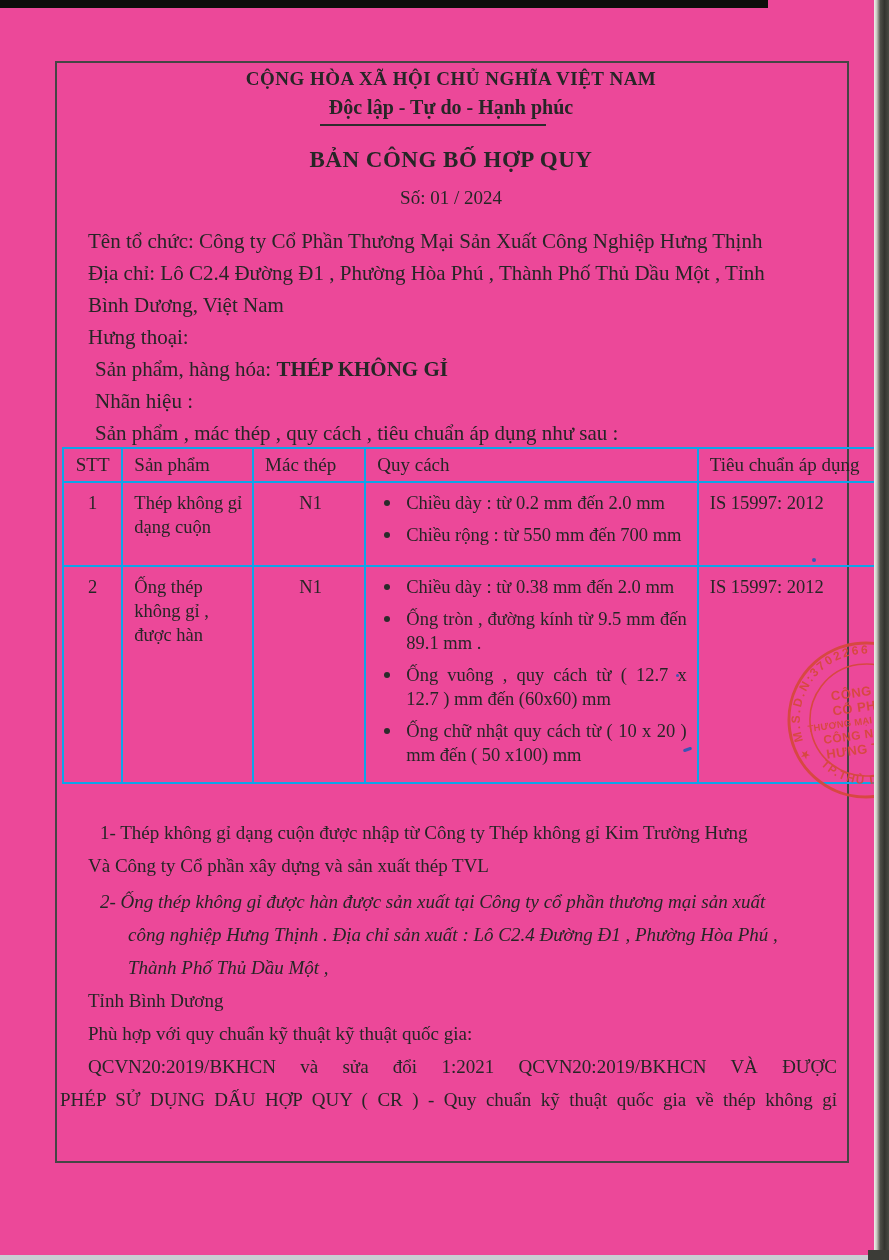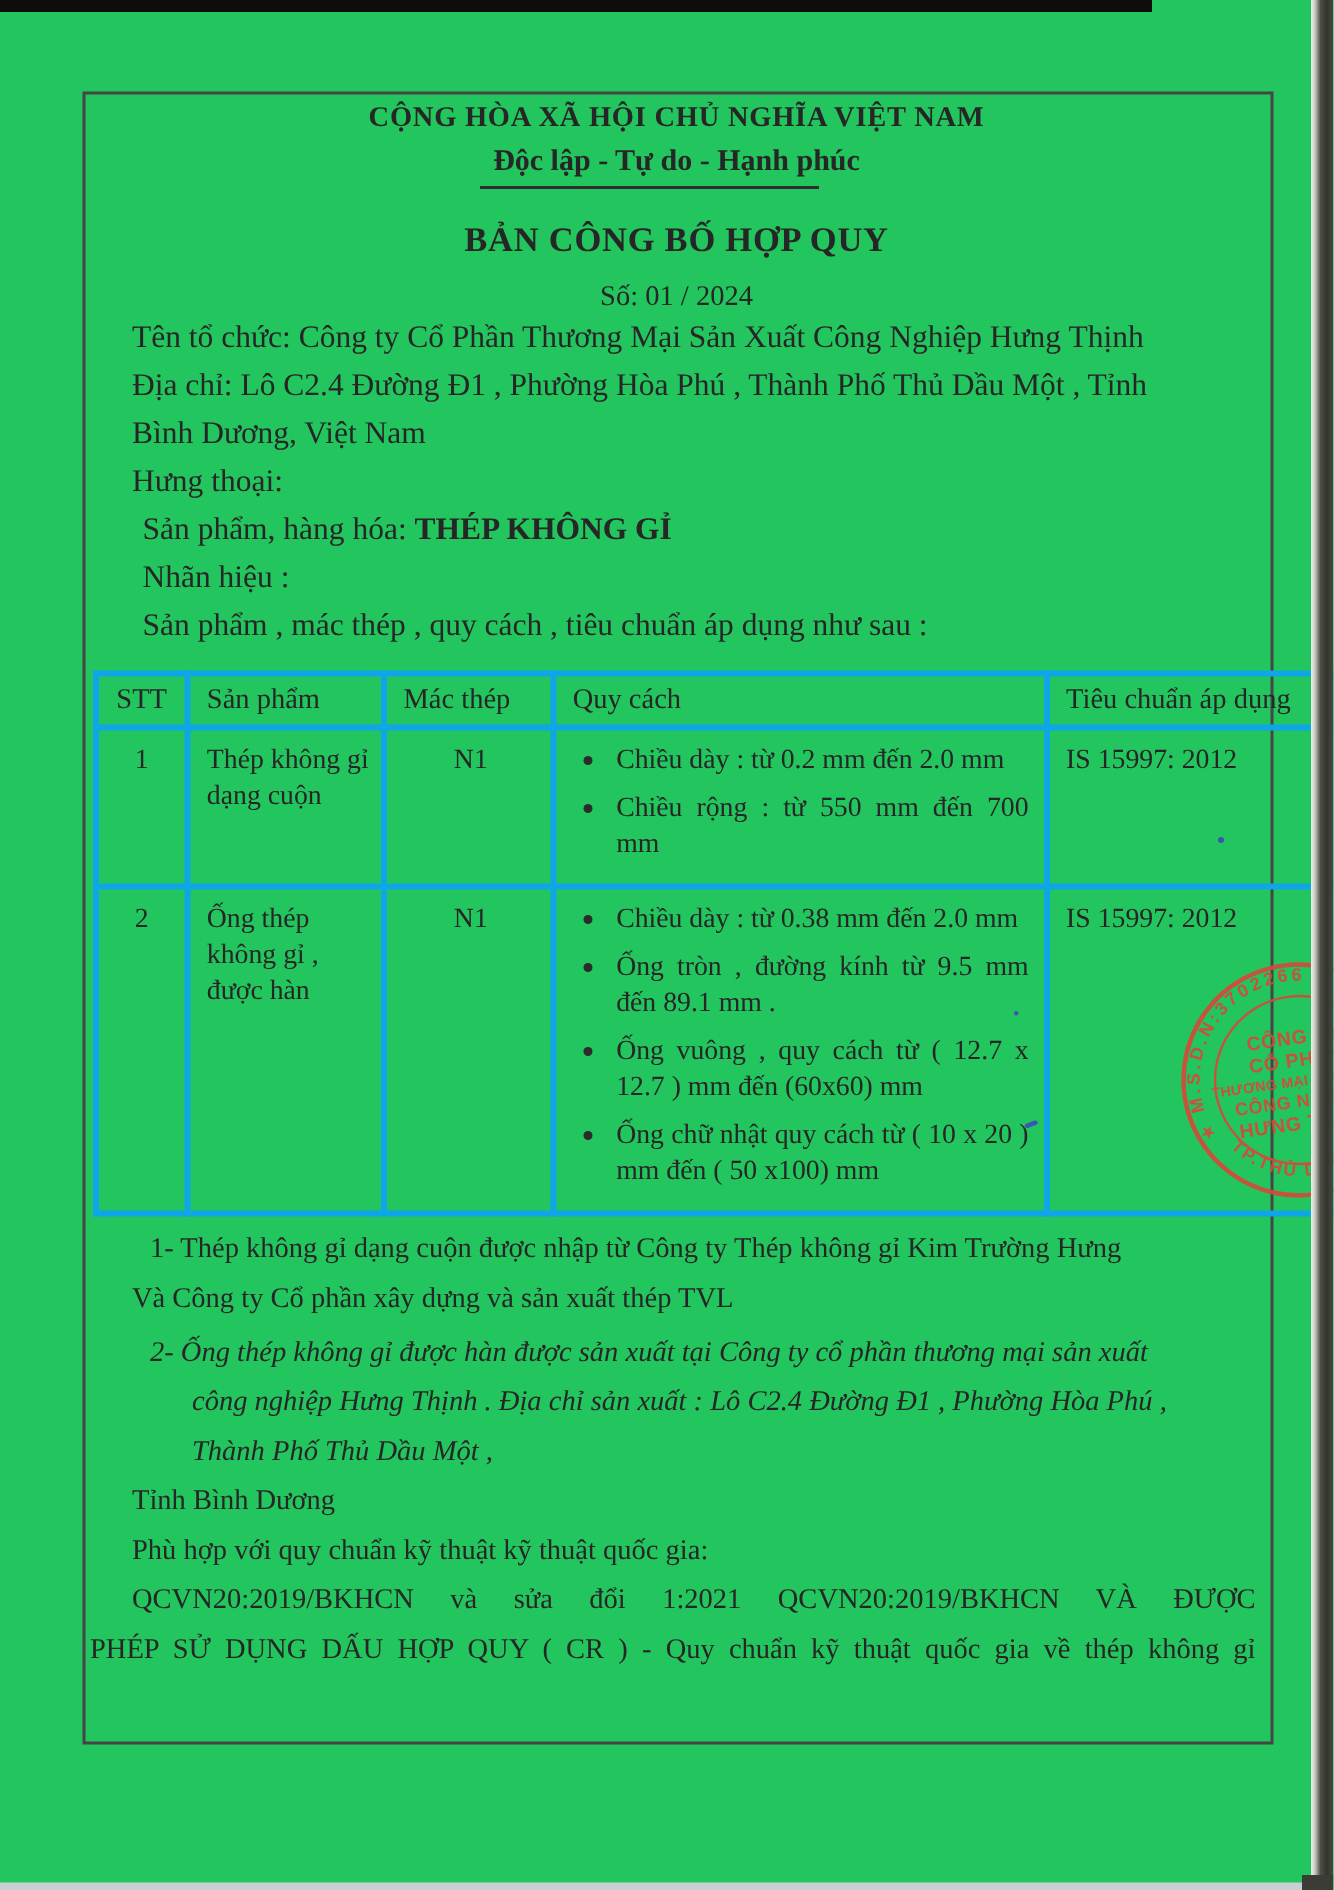--- a/index.html
+++ b/index.html
@@ -1,42 +1,42 @@
 <!DOCTYPE html>
 <html style="--stamp-color: #d6493b;"><head>
 <meta charset="utf-8">
 <style>
   html,body{margin:0;padding:0;}
   .page{
     position:relative;width:889px;height:1260px;overflow:hidden;
-    background:#22c55e;color:#262626;
+    background:#ec4899;color:#262626;
     font-family:"Liberation Serif","DejaVu Serif",serif;
   }
   
   .edge-top{position:absolute;left:0;top:0;width:768px;height:8px;background:#0d0d0b;z-index:20;}
   .edge-right{position:absolute;top:0;right:0;width:15px;height:1260px;z-index:20;
     background:linear-gradient(to right,#f1f1ec 0%,#c9c9c2 18%,#4e4e47 42%,#34342f 70%,#4a4a43 100%);}
   .edge-bottom{position:absolute;left:0;bottom:0;width:889px;height:5px;background:#c9ced3;z-index:21;}
   .edge-corner{position:absolute;right:0;bottom:0;width:21px;height:10px;background:#3c3c37;z-index:22;}
   
   .frame{position:absolute;left:55px;top:61px;width:790px;height:1098px;border:2px solid #454545;}
   .center{position:absolute;left:57px;width:788px;text-align:center;}
   .republic{top:68px;font-size:19px;font-weight:bold;letter-spacing:.5px;}
   .motto{top:96px;font-size:20px;font-weight:bold;}
   .motto-line{position:absolute;left:320px;top:124px;width:226px;height:2px;background:#2d2d2d;}
   .doc-title{top:147px;font-size:23px;font-weight:bold;letter-spacing:.5px;}
   .doc-number{top:187px;font-size:19px;}
-  .info{position:absolute;left:88px;top:208px;width:748px;font-size:21px;line-height:32px;}
+  .info{position:absolute;left:88px;top:225px;width:748px;font-size:21px;line-height:32px;}
   .info .ln{white-space:pre-line;text-align:justify;}
   .indent7{margin-left:7px;}
   .bold{font-weight:bold;}
   
   .tbl{position:absolute;left:62px;top:447px;border-collapse:collapse;table-layout:fixed;
        font-size:18.5px;line-height:24px;}
-  .tbl td,.tbl th{border:4px solid #0ea5e9;vertical-align:top;padding:8px 8px 6px 11px;
+  .tbl td,.tbl th{border:2px solid #0ea5e9;vertical-align:top;padding:8px 8px 6px 11px;
        font-weight:normal;text-align:left;overflow:hidden;}
   .tbl th{vertical-align:middle;padding-top:4px;padding-bottom:4px;font-size:19px;}
   .c-stt{width:55px;text-align:center !important;padding-left:2px !important;padding-right:2px !important;}
   .c-prod{width:115px;}
   .c-grade{width:96px;text-align:center !important;}
   .c-spec{width:330px;}
   .c-std{width:179px;}
   .just{text-align:justify;}
   .h-hdr{height:26px;}
   .h-r1{height:84px;}

